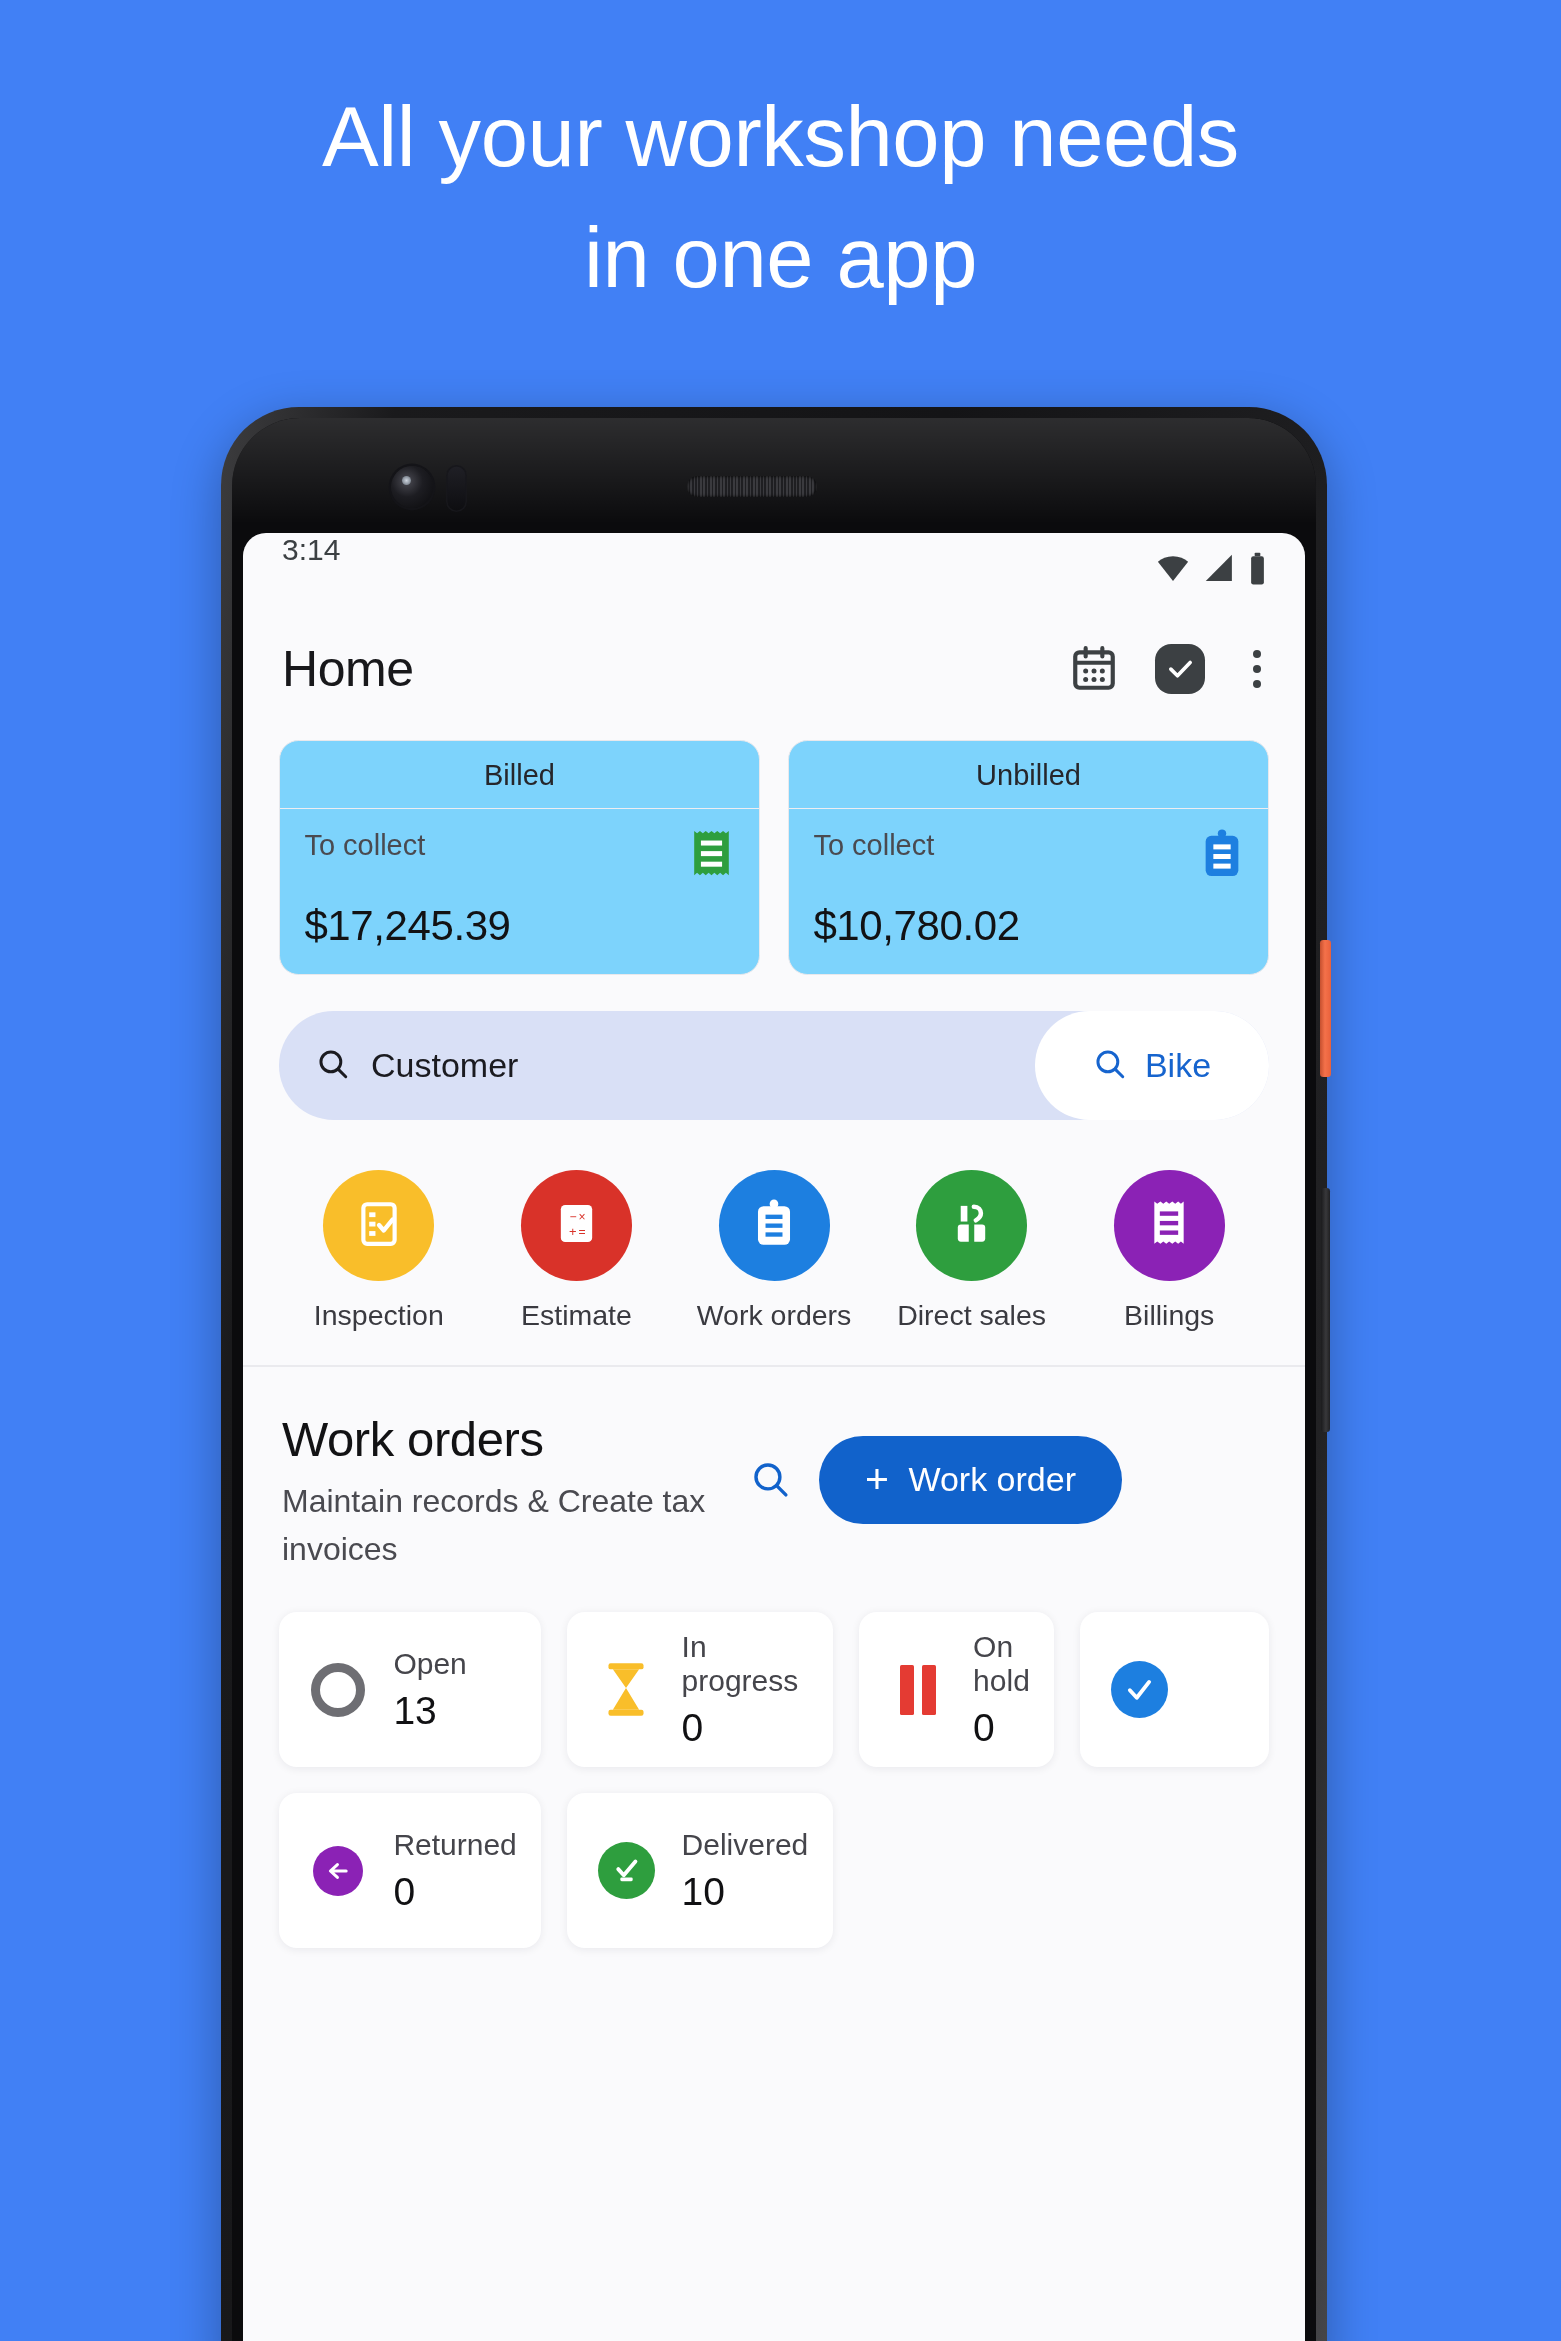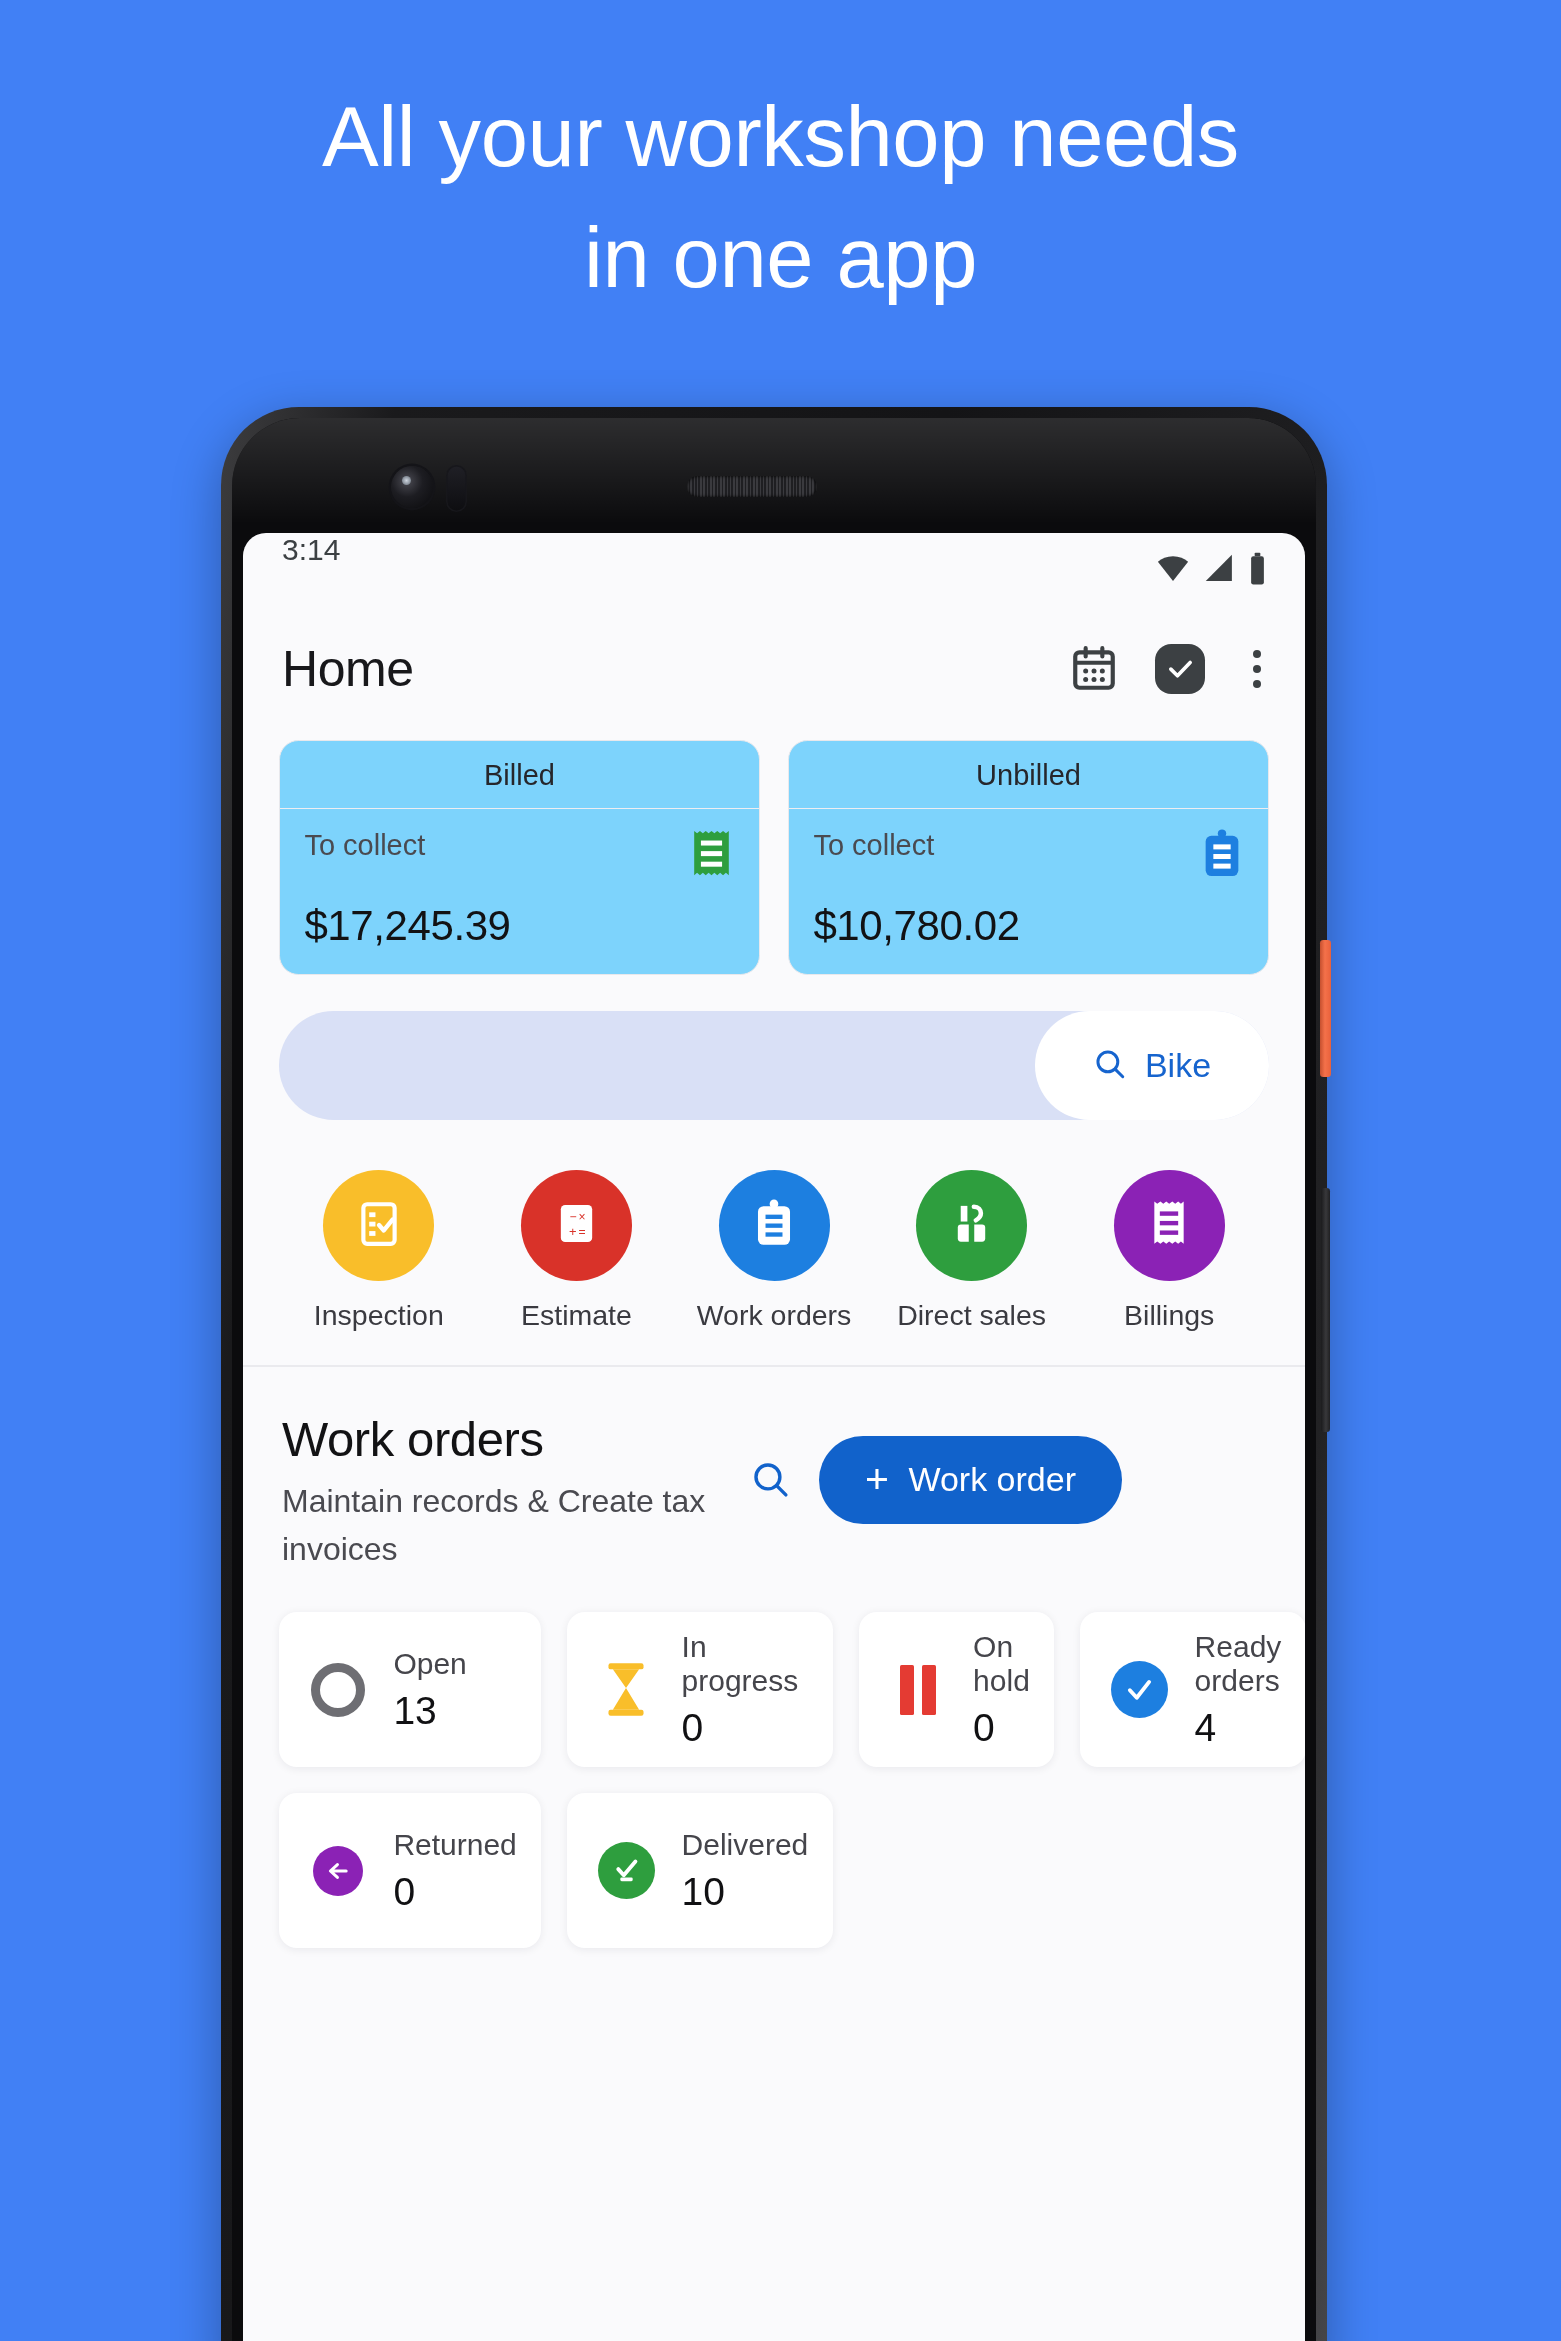--- a/index.html
+++ b/index.html
@@ -352,20 +352,29 @@
                 <rect x="6.5" y="18" width="9" height="2.6" fill="#fff"></rect>
               </svg>
             </span>
           </div>
         </div>
 
       </div>
 
       <div class="searchwrap">
         <div class="searchbar">
+          <div class="search-left">
+            <span>
+              <svg width="34" height="34" viewBox="0 0 24 24" fill="none">
+                  <circle cx="10.5" cy="10.5" r="7" stroke="#1b1b20" stroke-width="2.1"></circle>
+                  <path d="M15.6 15.6L21 21" stroke="#1b1b20" stroke-width="2.1" stroke-linecap="round"></path>
+                </svg>
+            </span>
+            <span class="search-text" placeholder="Customer">Customer</span>
+          </div>
           <div class="search-pill">
             <span>
               <svg width="34" height="34" viewBox="0 0 24 24" fill="none">
                   <circle cx="10.5" cy="10.5" r="7" stroke="#1664CE" stroke-width="2.1"></circle>
                   <path d="M15.6 15.6L21 21" stroke="#1664CE" stroke-width="2.1" stroke-linecap="round"></path>
                 </svg>
             </span>
             <span class="pill-text">Bike</span>
           </div>
         </div>
@@ -509,24 +518,20 @@
         </div>
 
         <div class="stat-card">
           <div class="stat-icon">
             <div class="circle-icon" style="background:#1D7FE0">
               <svg width="33" height="33" viewBox="0 0 24 24" fill="none">
                   <path d="M5 12.5l5 5.5L19 6.5" stroke="#fff" stroke-width="2.8" stroke-linecap="round" stroke-linejoin="round"></path>
                 </svg>
             </div>
           </div>
-          <div class="stat-text">
-            <div class="stat-label">Ready orders</div>
-            <div class="stat-value">4</div>
-          </div>
         </div>
 
         <div class="stat-card">
           <div class="stat-icon">
             <div class="circle-icon" style="background:#8B22B5; width:50px; height:50px;">
               <svg width="28" height="28" viewBox="0 0 24 24" fill="none">
                   <path d="M19 12H6M11.5 6.5L5.5 12l6 5.5" stroke="#fff" stroke-width="2.6" stroke-linecap="round" stroke-linejoin="round"></path>
                 </svg>
             </div>
           </div>

